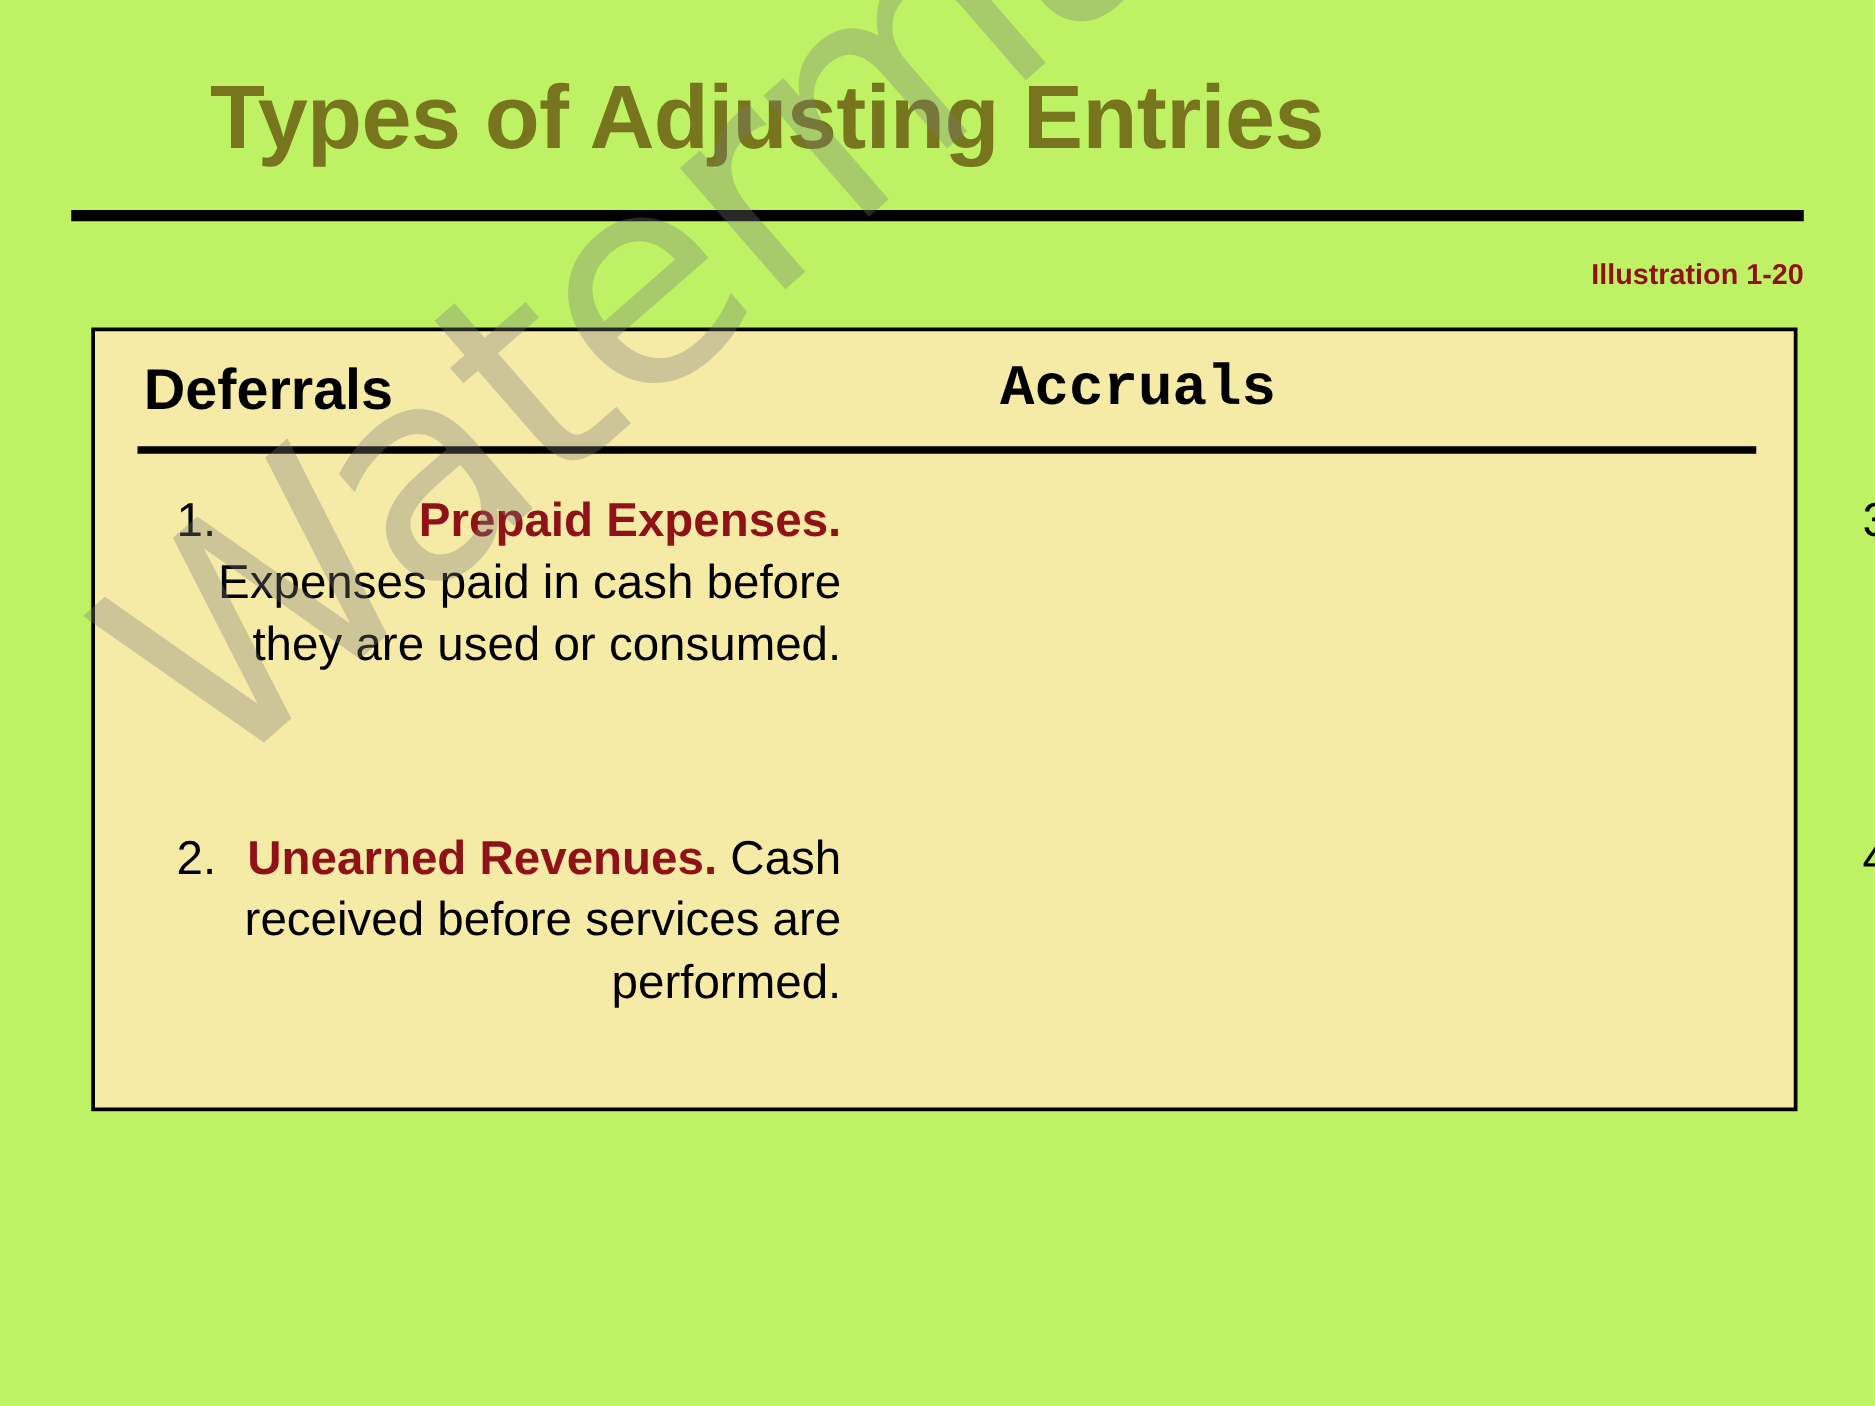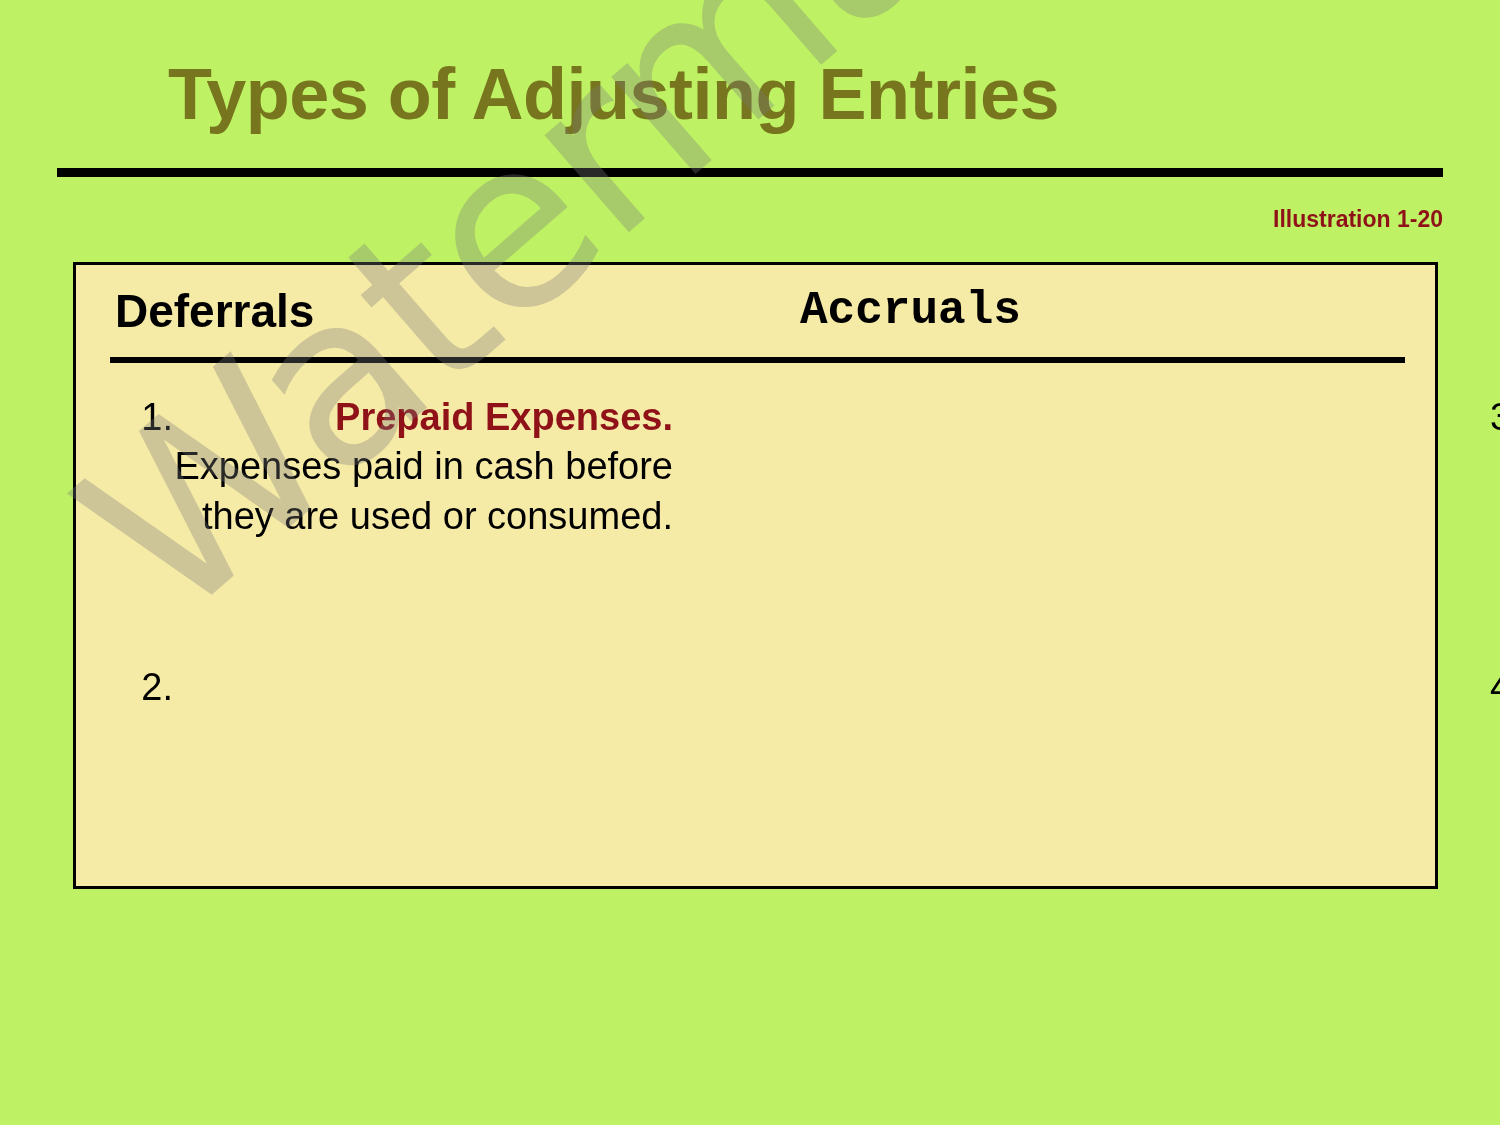--- a/index.html
+++ b/index.html
@@ -169,20 +169,21 @@
     <div class="col col-left">
       <div class="col-head">Deferrals</div>
 
       <div class="list-item" id="item-1">
         <span class="item-num">1.</span>
         <span class="item-body"><span class="item-term">Prepaid Expenses.</span> <span class="item-desc">Expenses paid in cash before they are used or consumed.</span></span>
       </div>
 
       <div class="list-item" id="item-2">
         <span class="item-num">2.</span>
+        <span class="item-body"><span class="item-term">Unearned Revenues.</span> <span class="item-desc">Cash received before services are performed.</span></span>
       </div>
     </div>
 
     <div class="col col-right">
       <div class="col-head">Accruals</div>
 
       <div class="list-item" id="item-3">
         <span class="item-num">3.</span>
 
       </div>

